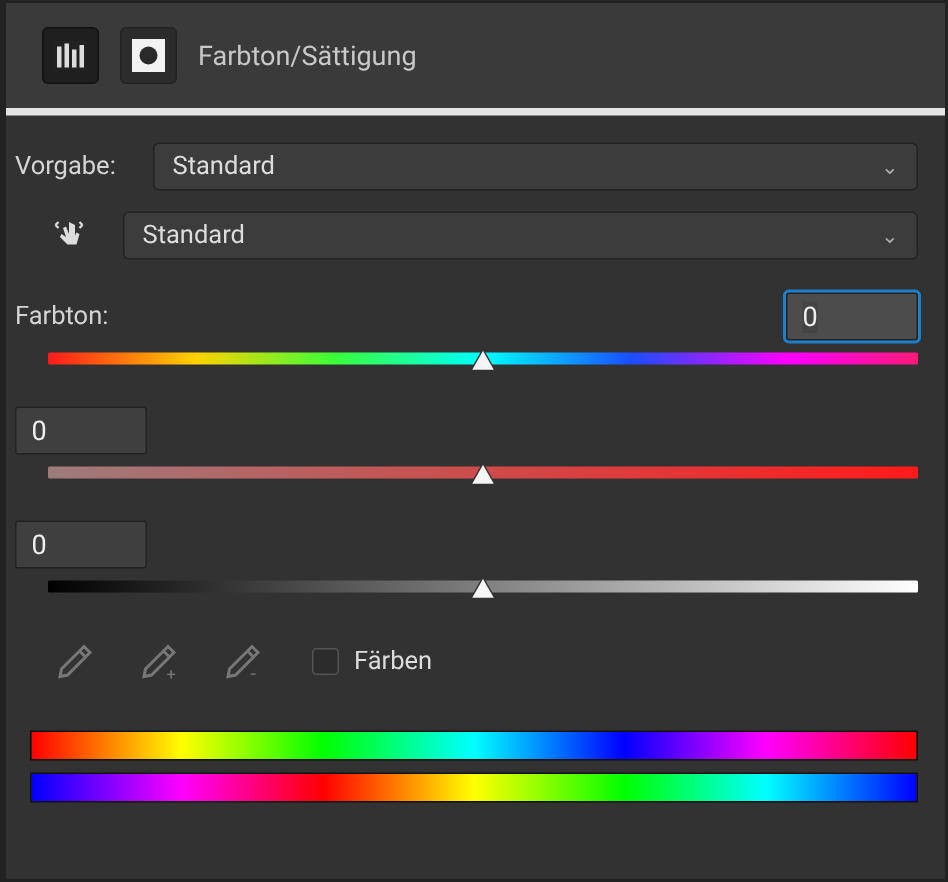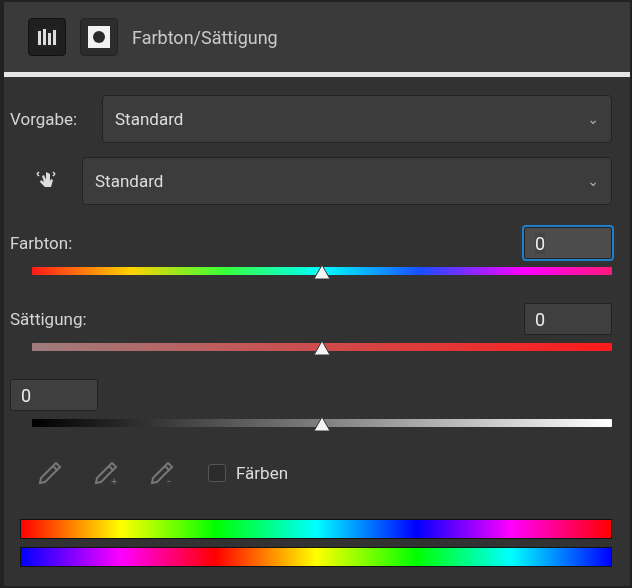--- a/index.html
+++ b/index.html
@@ -20,21 +20,21 @@
   .top-strip { background: #3a3a3a; border-bottom: 5px solid #e5e5e5; padding: 16px 24px; display: flex; align-items: center; gap: 14px; }
   .square-btn { width: 38px; height: 38px; border: 1px solid #222; background: #2c2c2c; border-radius: 4px; display: flex; align-items: center; justify-content: center; }
   .square-btn.active { background: #1f1f1f; border-color:#111; }
   .panel-title { font-size: 18px; color: #c9c9c9; }
 
   .content { padding: 18px 18px 16px 6px; }
   .row { display: flex; align-items: center; margin-bottom: 14px; }
   .label { width: 92px; color: #d4d4d4; }
   .label-sm { width: 100px; color: #d4d4d4; }
   .select {
-    flex: 1; height: 48px; background: #3c3c3c; border: 1px solid #222;
+    flex: 1; height: 32px; background: #3c3c3c; border: 1px solid #222;
     border-radius: 4px; color: #ddd; padding: 0 12px; display:flex; align-items:center; justify-content:space-between;
   }
   .chevron { font-size: 14px; color:#aaa; }
 
   .hand-col { width: 72px; display:flex; justify-content:center; }
 
   .slider-block { margin-top: 22px; }
   .slider-row { display:flex; align-items:center; justify-content:space-between; margin-bottom:4px; }
   .value-box {
     width: 88px; height: 32px; background: #3f3f3f; border: 1px solid #222;
@@ -119,21 +119,20 @@
       <div class="thumb">
           <svg width="18" height="18">
             <polygon points="9,2 17,16 1,16" fill="#f5f5f5" stroke="#333"></polygon>
           </svg>
         </div>
     </div>
   </div>
 
   <div class="slider-block">
     <div class="slider-row">
-      <div class="label-sm">Sättigung:</div>
       <div class="value-box">
           <span>0</span>
         </div>
     </div>
     <div class="track-wrap">
       <div class="track sat-grad"></div>
       <div class="thumb">
           <svg width="18" height="18">
             <polygon points="9,2 17,16 1,16" fill="#f5f5f5" stroke="#333"></polygon>
           </svg>

